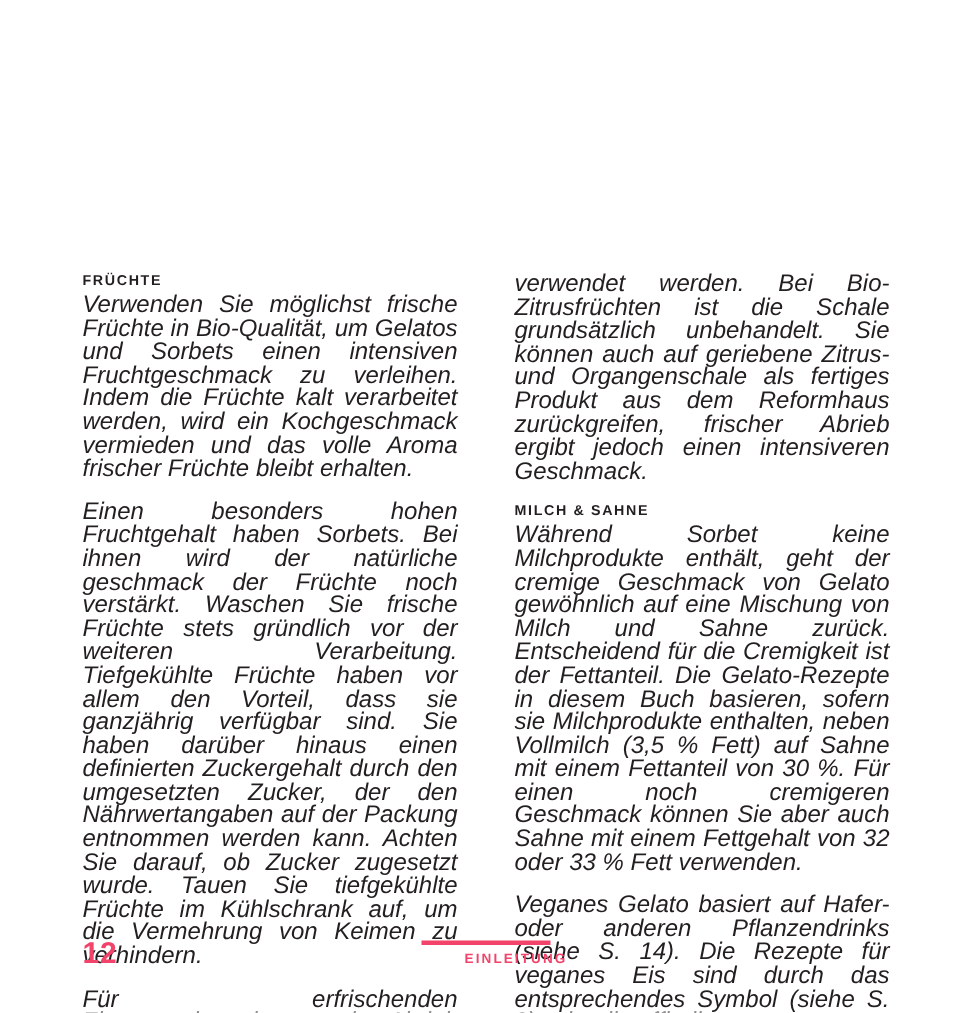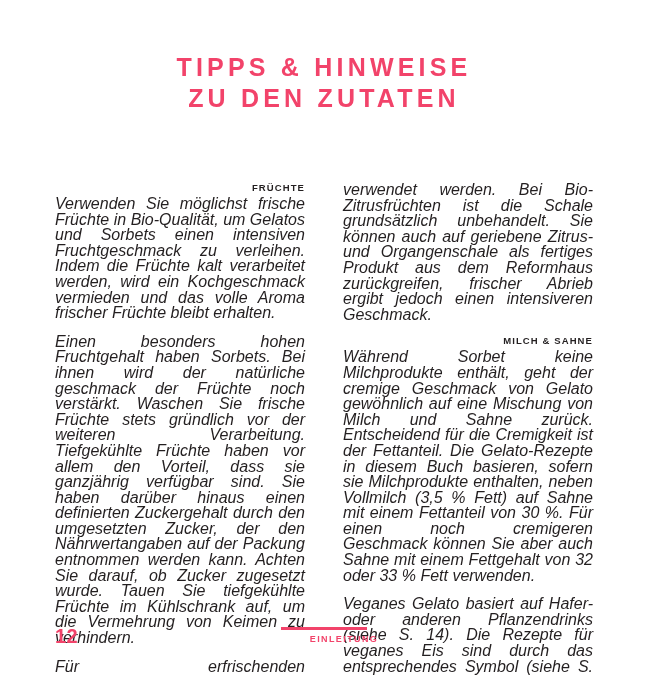--- a/index.html
+++ b/index.html
@@ -48,21 +48,20 @@
     width: 250px;
   }
 
   .sec-head {
     color: #231f20;
     font-weight: bold;
     font-size: 9.5px;
     letter-spacing: 1.1px;
     text-transform: uppercase;
     margin: 0 0 3px 0;
-    text-align: right;
   }
   .sec-head.spaced {
     margin-top: 1px;
   }
   p.body {
     margin: 0 0 13px 0;
     font-size: 16px;
     line-height: 15.6px;
     text-align: justify;
     text-justify: inter-word;
@@ -110,24 +109,20 @@
     letter-spacing: 1.4px;
     text-transform: uppercase;
     padding-left: 40px;
   }
 </style>
 </head>
 <body>
 
 <div class="page">
 
-  <div class="title-block">
-    <div class="title-line">TIPPS &amp; HINWEISE</div>
-    <div class="title-line">ZU DEN ZUTATEN</div>
-  </div>
 
   <div class="columns">
 
     <div class="col">
       <h2 class="sec-head">FRÜCHTE</h2>
       <p class="body">Verwenden Sie möglichst frische Früchte in Bio-Qualität, um Gelatos und Sorbets einen intensiven Fruchtgeschmack zu verleihen. Indem die Früchte kalt verarbeitet werden, wird ein Kochgeschmack vermieden und das volle Aroma frischer Früchte bleibt erhalten.</p>
       <p class="body">Einen besonders hohen Fruchtgehalt haben Sorbets. Bei ihnen wird der natürliche geschmack der Früchte noch verstärkt. Waschen Sie frische Früchte stets gründlich vor der weiteren Verarbeitung. Tiefgekühlte Früchte haben vor allem den Vorteil, dass sie ganzjährig verfügbar sind. Sie haben darüber hinaus einen definierten Zuckergehalt durch den umgesetzten Zucker, der den Nährwertangaben auf der Packung entnommen werden kann. Achten Sie darauf, ob Zucker zugesetzt wurde. Tauen Sie tiefgekühlte Früchte im Kühlschrank auf, um die Vermehrung von Keimen zu verhindern.</p>
       <p class="body tight">Für erfrischenden Zitrusgeschmack sorgt der Abrieb von Zitronen- oder Orangenschale. Nur Früchte mit unbehandelter Schale dürfen dazu</p>
     </div>
 

